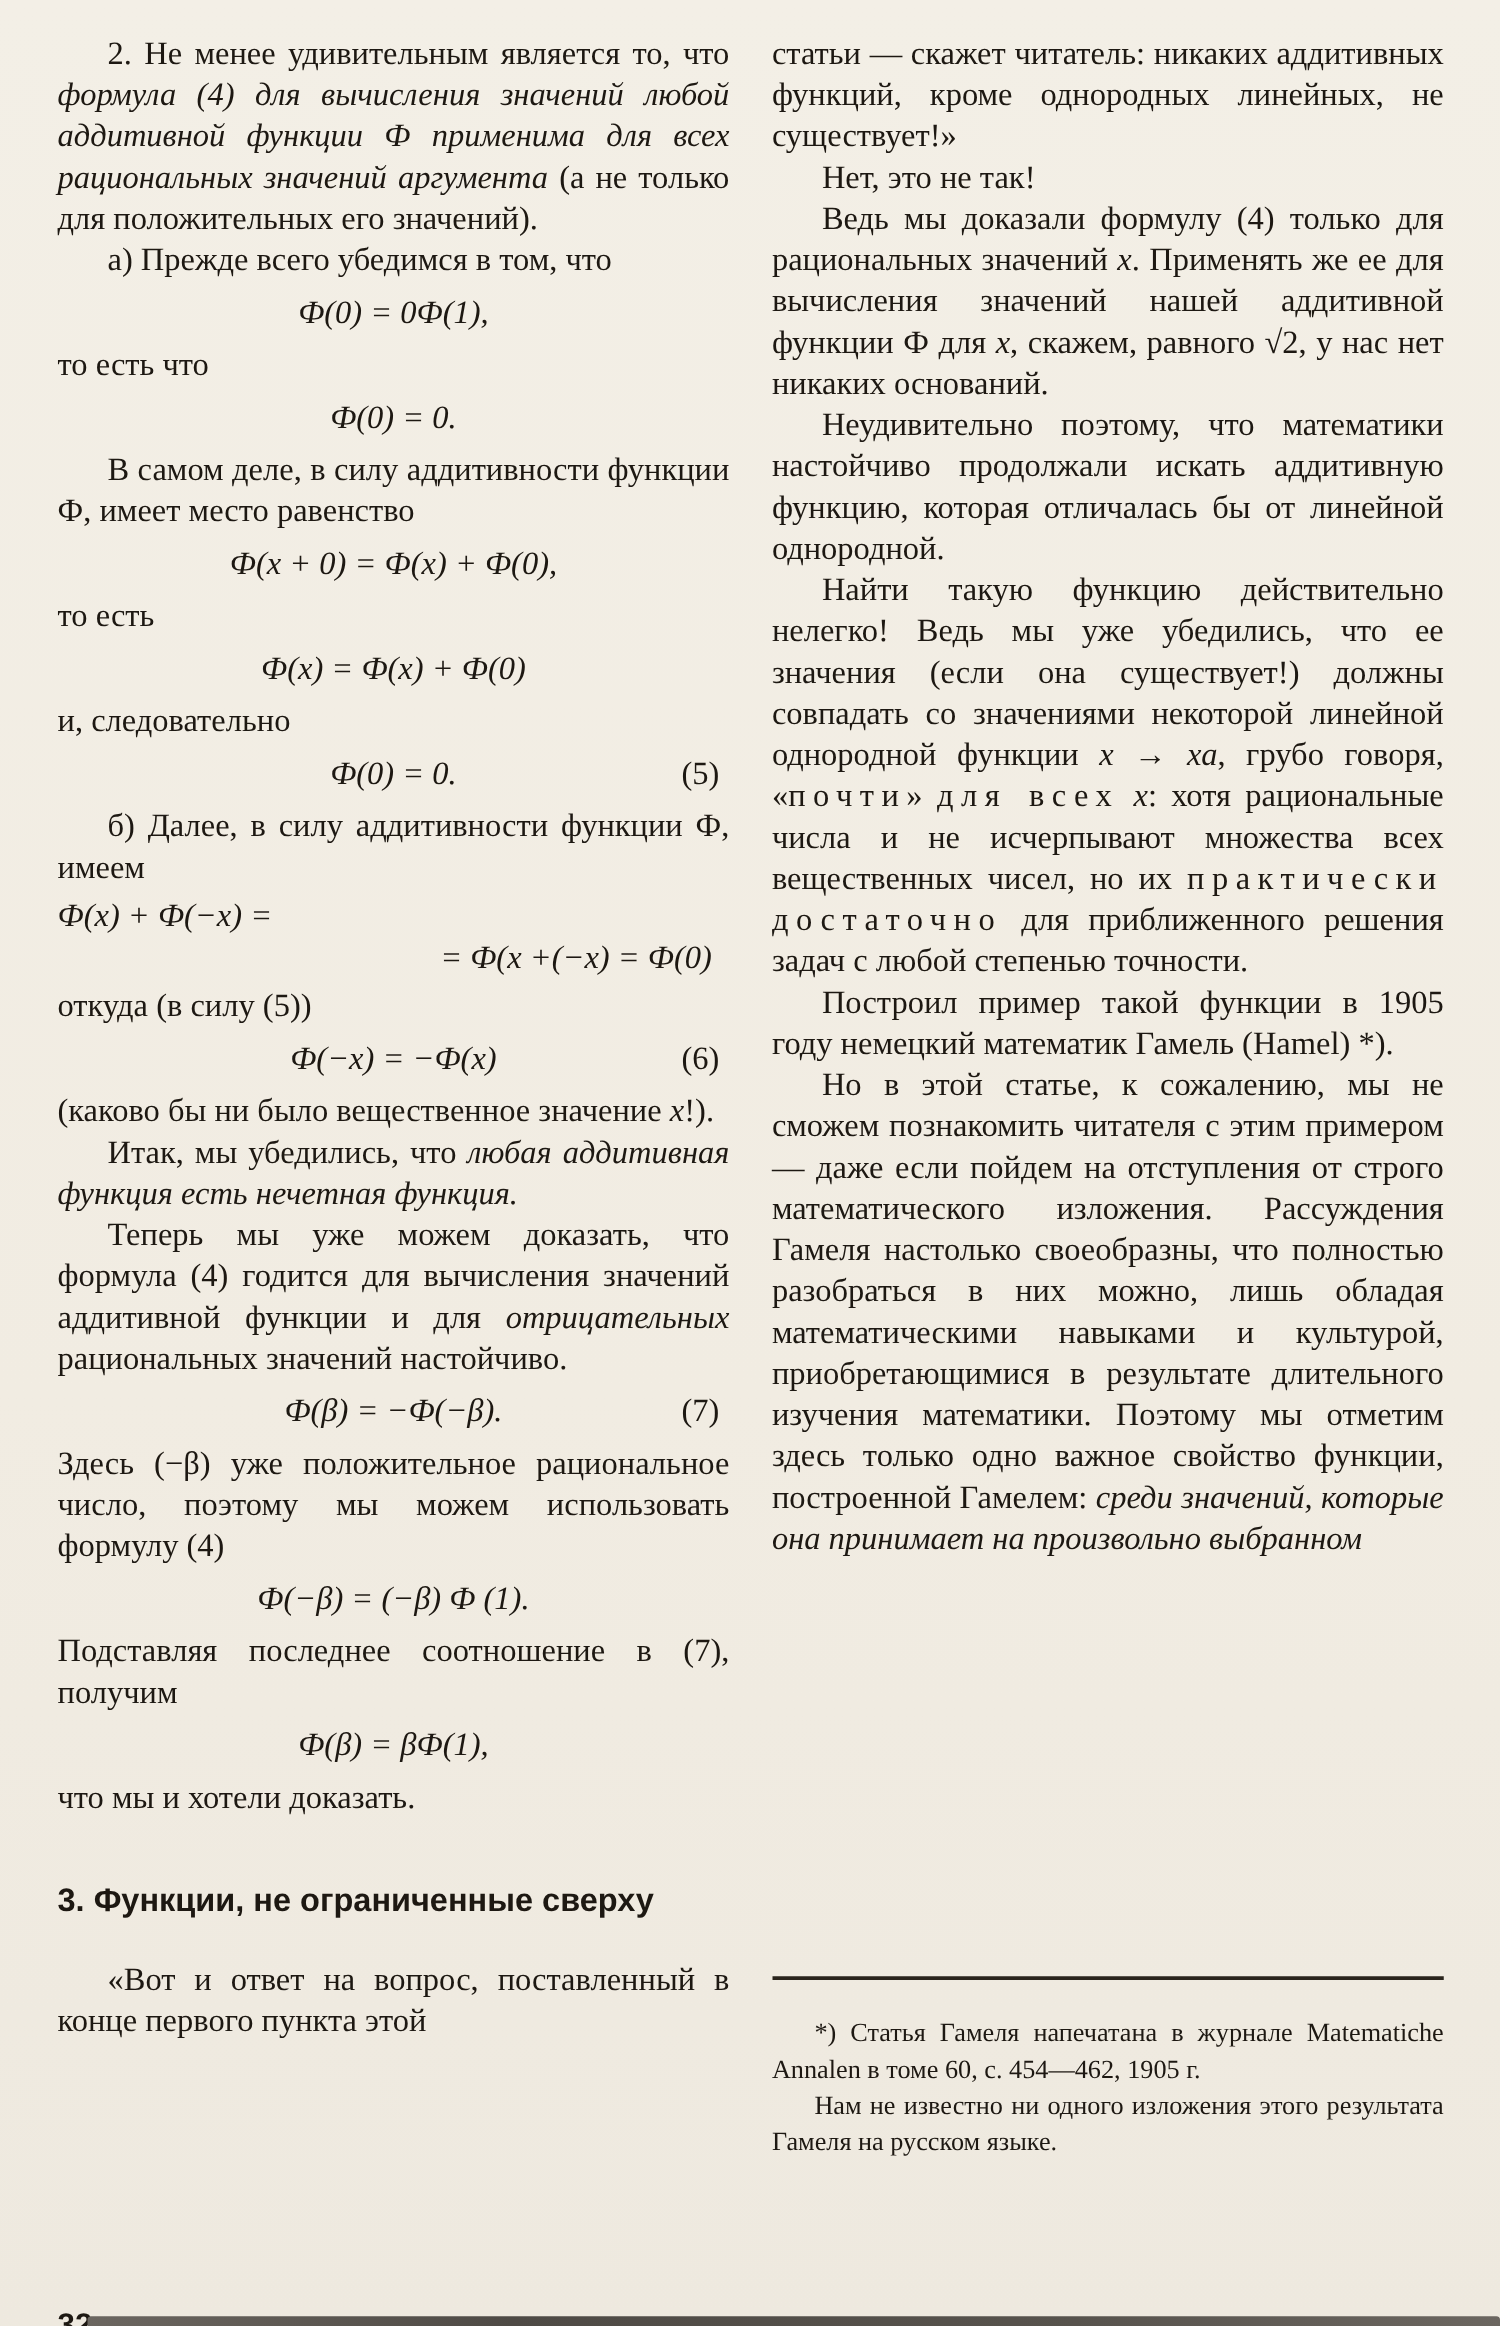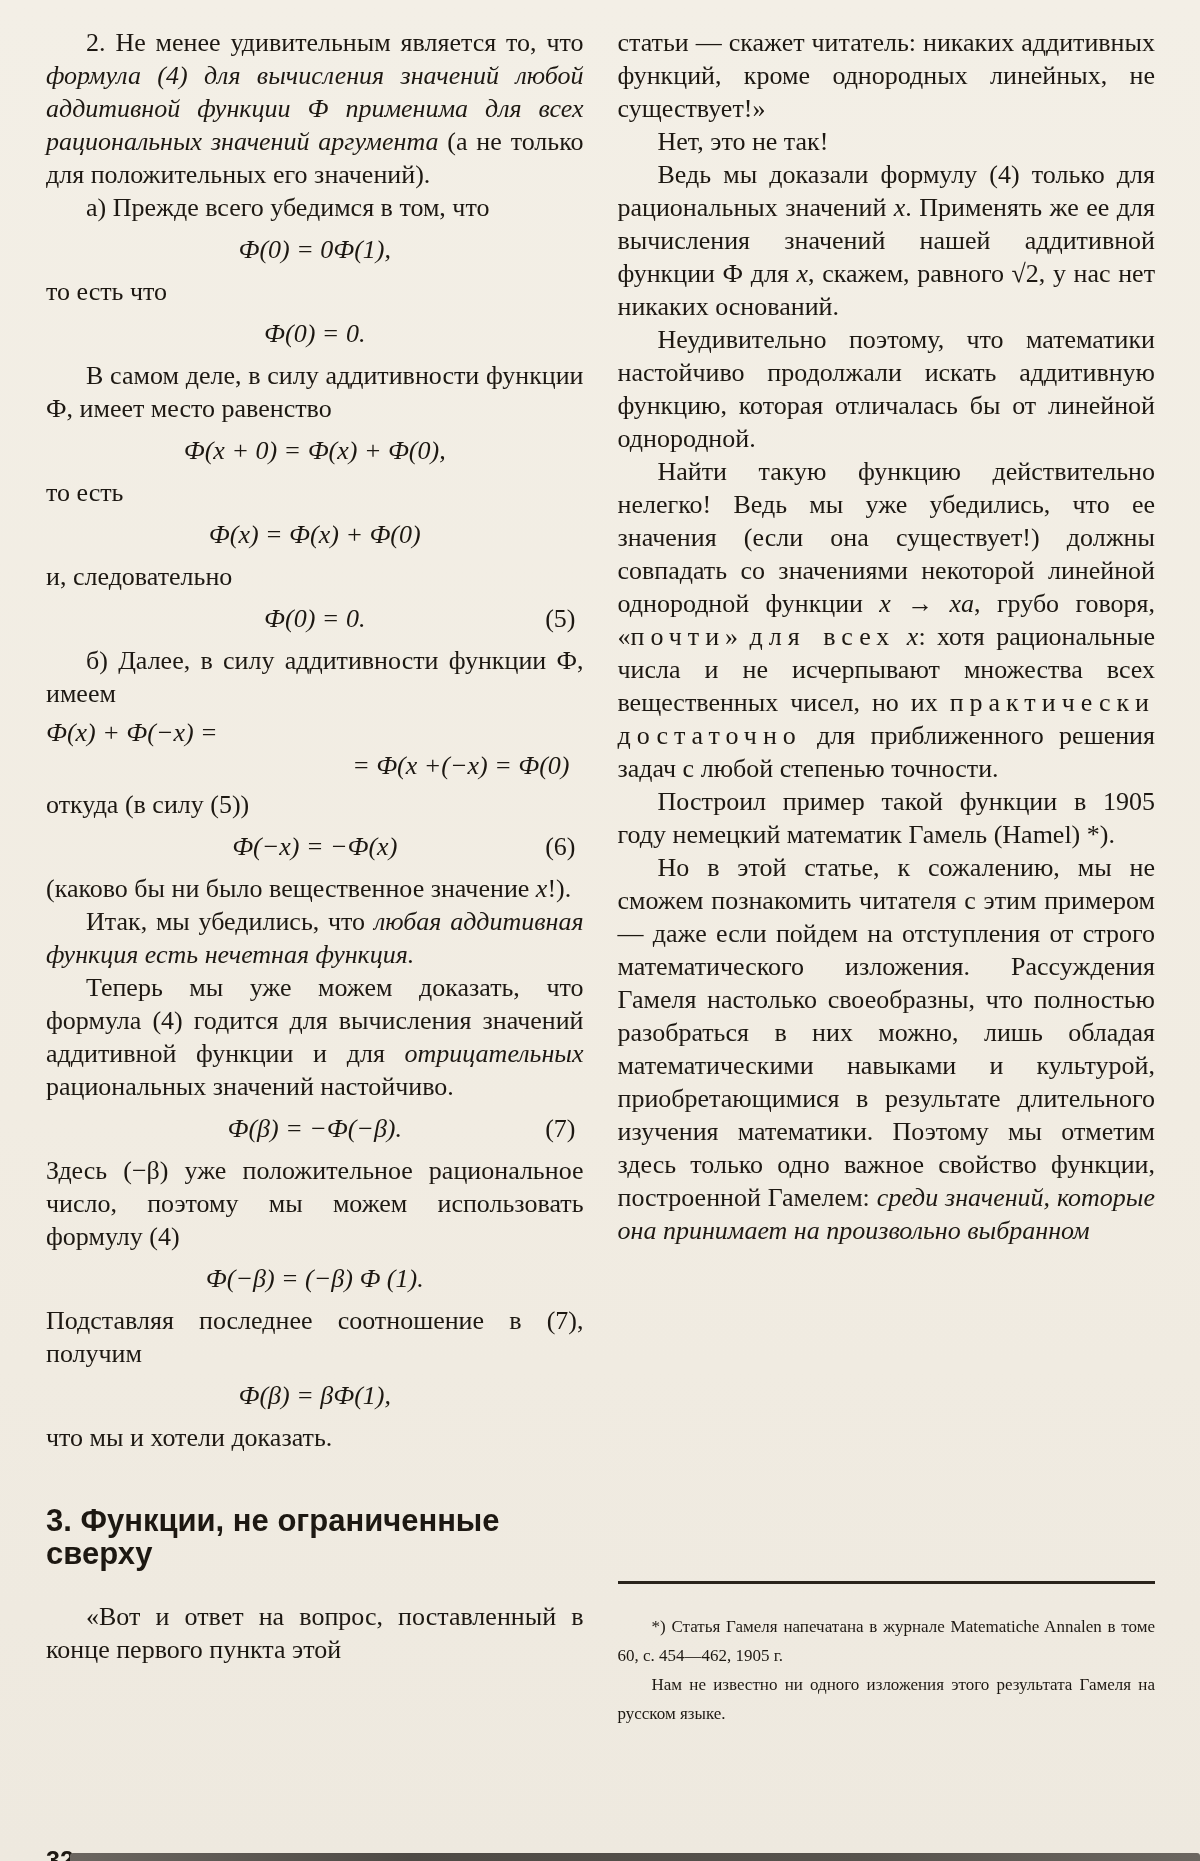--- a/index.html
+++ b/index.html
@@ -56,34 +56,34 @@
     margin: 6px 0 0 0;
   }
   .formula.f-right {
     text-align: right;
     padding-right: 14px;
     margin: 0 0 6px 0;
   }
   .section-heading {
     font-family: "Liberation Sans", "DejaVu Sans", sans-serif;
     font-weight: bold;
-    font-size: 31px;
+    font-size: 26px;
     text-align: left;
     margin: 50px 0 30px 0;
     text-indent: 0;
   }
   .footnote { margin-top: auto; }
   .fn-rule {
     border: none;
     border-top: 3px solid #2a241c;
     margin: 0 0 28px 0;
     width: 100%;
   }
   .fn {
-    font-size: 17px;
+    font-size: 21px;
     line-height: 29px;
   }
   .fn.indent { text-indent: 34px; }
   .page-number {
     position: absolute;
     left: 46px;
     top: 1844px;
     font-family: "Liberation Sans", "DejaVu Sans", sans-serif;
     font-weight: bold;
     font-size: 25px;

